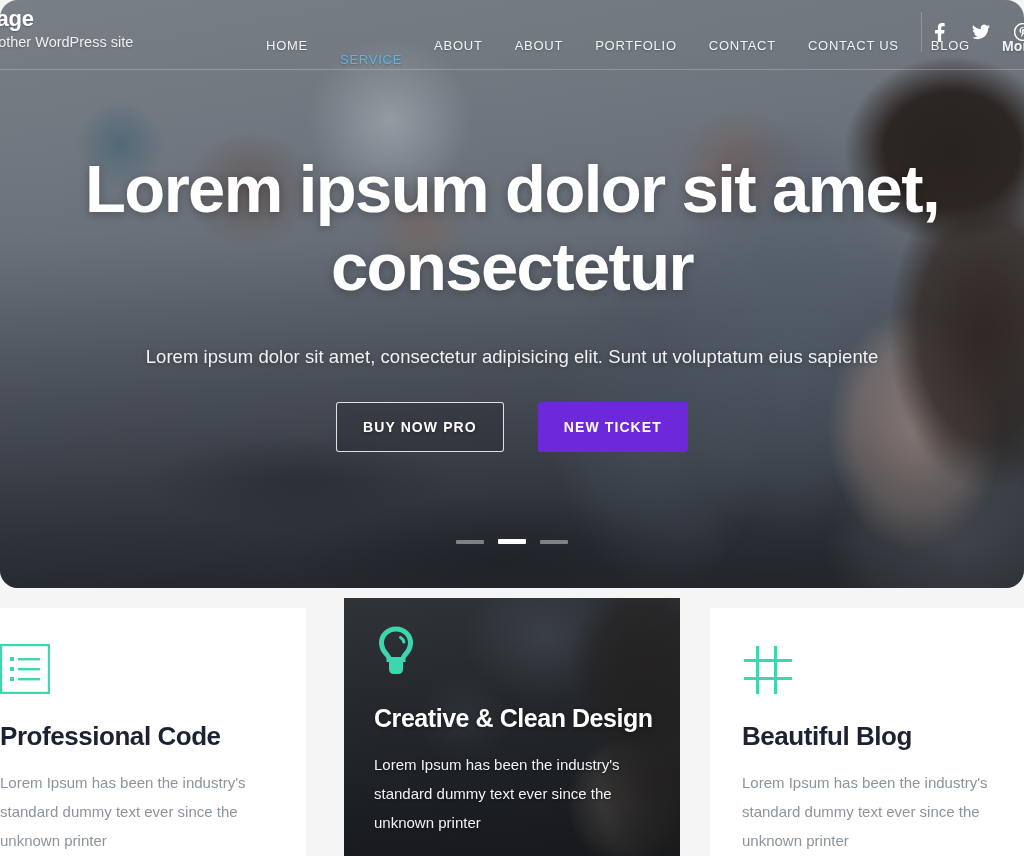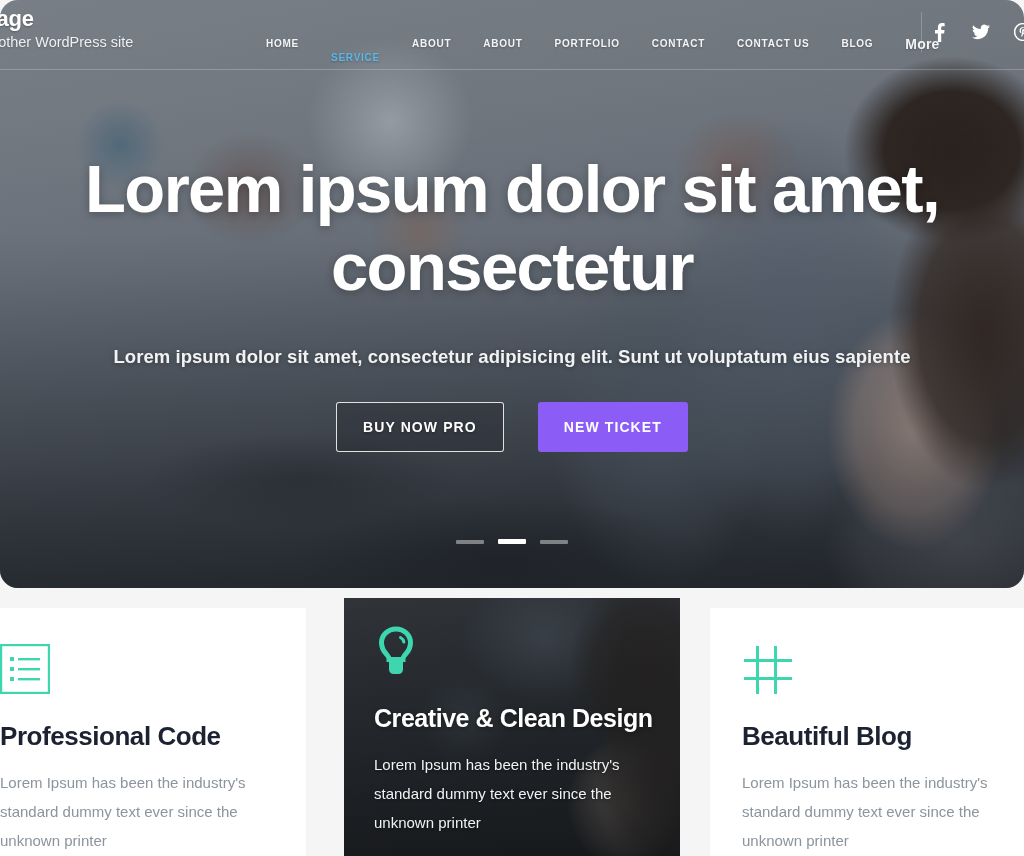--- a/index.html
+++ b/index.html
@@ -71,21 +71,21 @@
   .brand-tagline {
     font-size:14.5px; color:#eef0f2; line-height:20px; white-space:nowrap;
     text-shadow:0 1px 2px rgba(0,0,0,0.22);
   }
 
   .main-nav {
     position:absolute; left:250px; top:24px; display:flex; align-items:center;
     gap:0;
   }
   .nav-link {
-    color:#f2f4f6; font-size:10px; font-weight:bold; letter-spacing:0.75px;
+    color:#f2f4f6; font-size:13px; font-weight:normal; letter-spacing:0.75px;
     text-decoration:none; padding:0 16px; white-space:nowrap; cursor:pointer;
     text-shadow:0 1px 2px rgba(0,0,0,0.25);
   }
   .nav-link.is-active { color:#5ab7e8;margin-top:28px; }
   .nav-link.is-more { font-weight:bold; letter-spacing:0.2px; font-size:14px; }
 
   .social-row {
     position:absolute; left:930px; top:22px; display:flex; align-items:center; gap:24px;
   }
   .social-sep {
@@ -102,21 +102,21 @@
   .hero-content {
     position:absolute; left:0; top:150px; width:1024px; z-index:20; text-align:center;
   }
   .hero-title {
     color:#ffffff; font-weight:bold; font-size:67px; line-height:78px;
     letter-spacing:-1.6px; padding:0 60px;
     text-shadow:0 2px 10px rgba(0,0,0,0.28);
   }
   .hero-sub {
     margin-top:38px; color:#f0f2f4; font-size:18.5px; line-height:26px;
-    letter-spacing:0.05px; text-shadow:0 1px 5px rgba(0,0,0,0.35);font-weight:bold;
+    letter-spacing:0.05px; text-shadow:0 1px 5px rgba(0,0,0,0.35);
   }
   .hero-buttons {
     margin-top:32px; display:flex; justify-content:center; align-items:center; gap:34px;
   }
   .btn {
     height:50px; min-width:150px; padding:0 26px; display:flex; align-items:center;
     justify-content:center; font-size:14px; font-weight:bold; letter-spacing:1.1px;
     border-radius:3px; cursor:pointer; color:#ffffff;
   }
   .btn-outline {
@@ -190,21 +190,21 @@
   <section class="hero">
     <div class="hero-bg"></div>
     <div class="hero-blurlayer"></div>
     <div class="hero-tint"></div>
 
     <div class="hero-content">
       <h1 class="hero-title">Lorem ipsum dolor sit amet, consectetur</h1>
       <p class="hero-sub">Lorem ipsum dolor sit amet, consectetur adipisicing elit. Sunt ut voluptatum eius sapiente</p>
       <div class="hero-buttons">
         <div class="btn btn-outline">BUY NOW PRO</div>
-        <div class="btn btn-solid" id="newTicketBtn" style="background: #8b5cf6;">NEW TICKET</div>
+        <div class="btn btn-solid" id="newTicketBtn" style="background: #6d28d9;">NEW TICKET</div>
       </div>
     </div>
 
     <div class="slider-dots">
       <div class="slider-dot"></div>
       <div class="slider-dot is-active"></div>
       <div class="slider-dot"></div>
     </div>
   </section>
 

